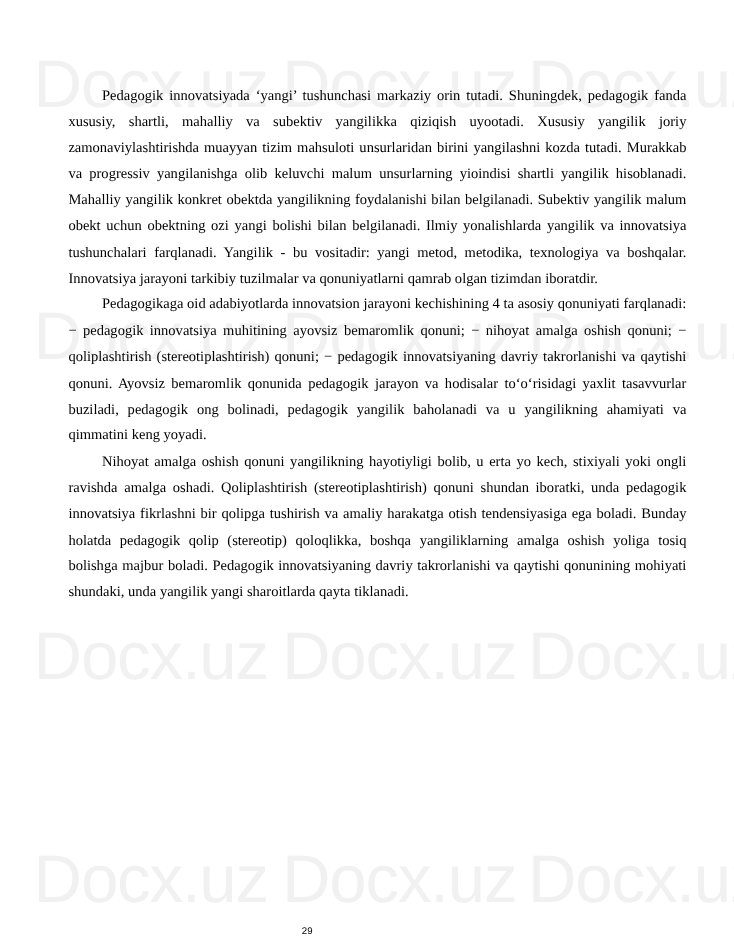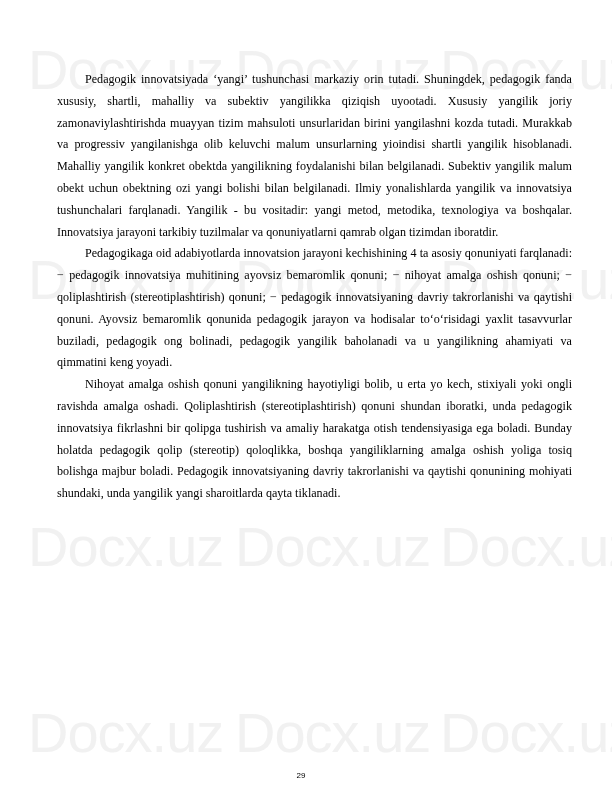--- a/index.html
+++ b/index.html
@@ -56,21 +56,20 @@
     .page-number {
       position: absolute;
       left: 0;
       width: 512px;
       top: 771px;
       text-align: center;
       font-family: "Liberation Sans", "DejaVu Sans", sans-serif;
       font-size: 8px;
       color: #000;
       z-index: 1;
-      margin-left: 45px;
     }
   </style>
 </head>
 <body>
 
 <div class="watermark-layer">
   <div class="wm" style="left:28px; top:42px;">Docx.uz</div>
   <div class="wm" style="left:235px; top:42px;">Docx.uz</div>
   <div class="wm" style="left:440px; top:42px;">Docx.uz</div>
 

